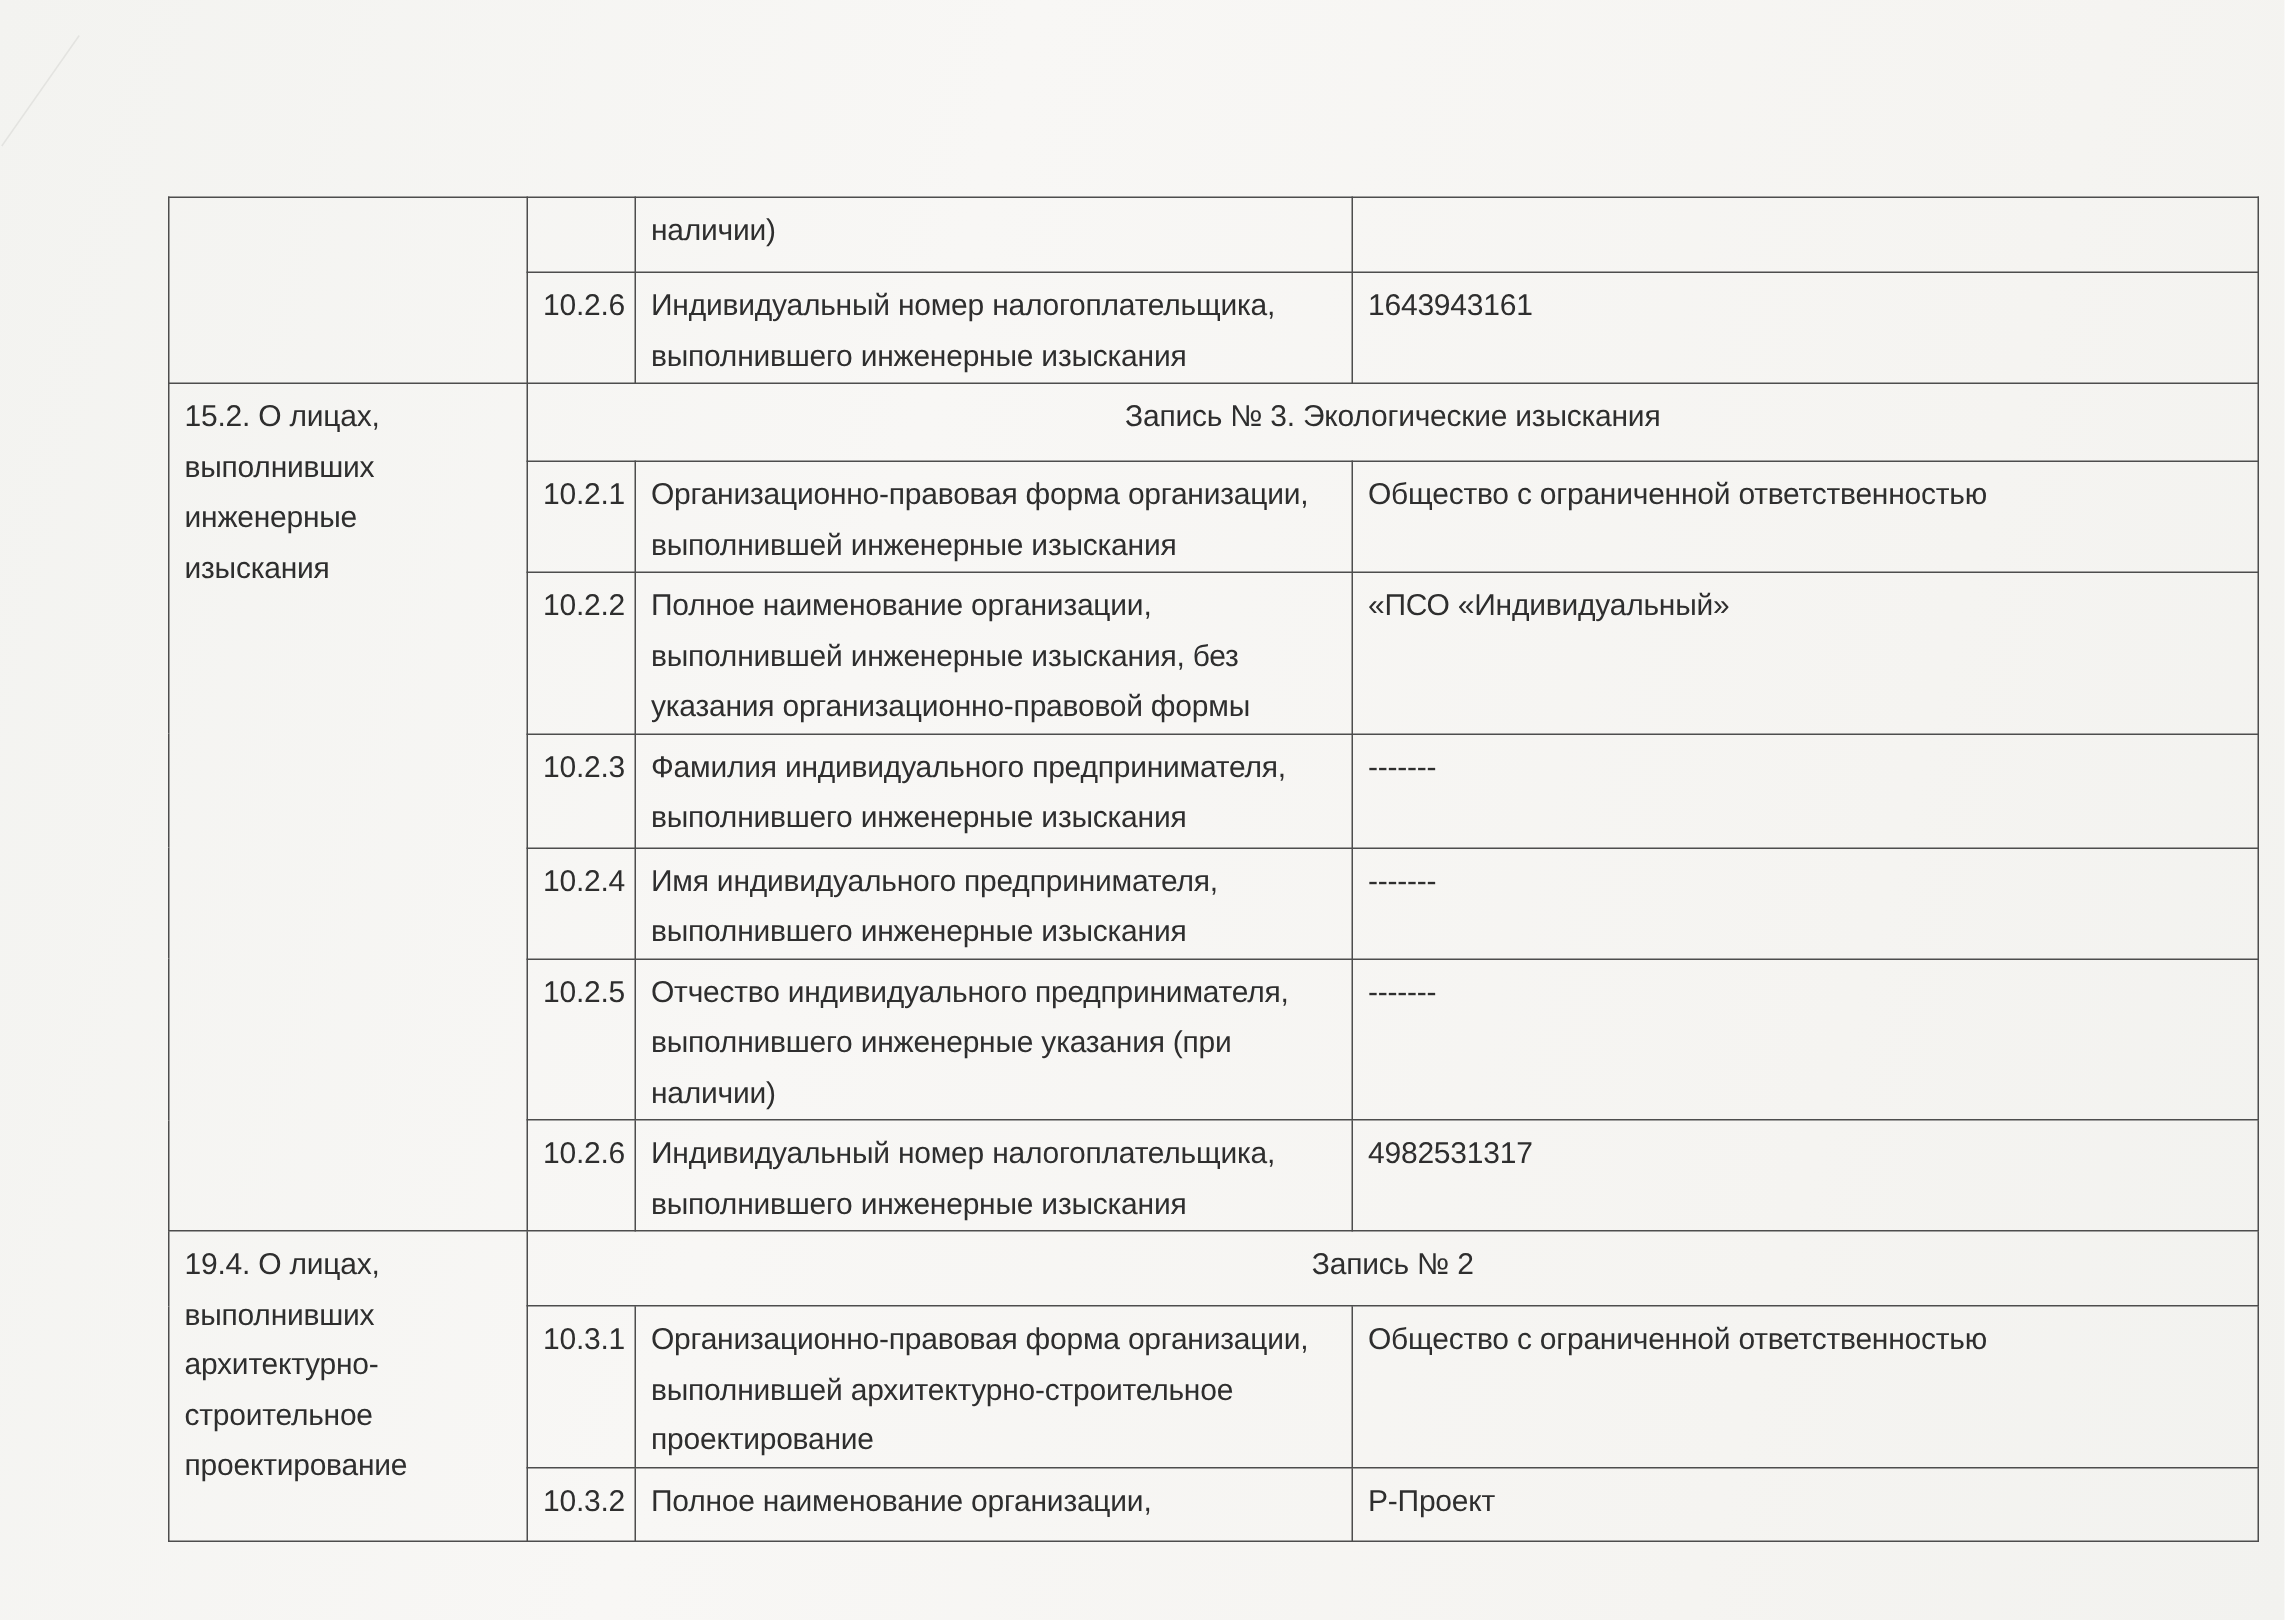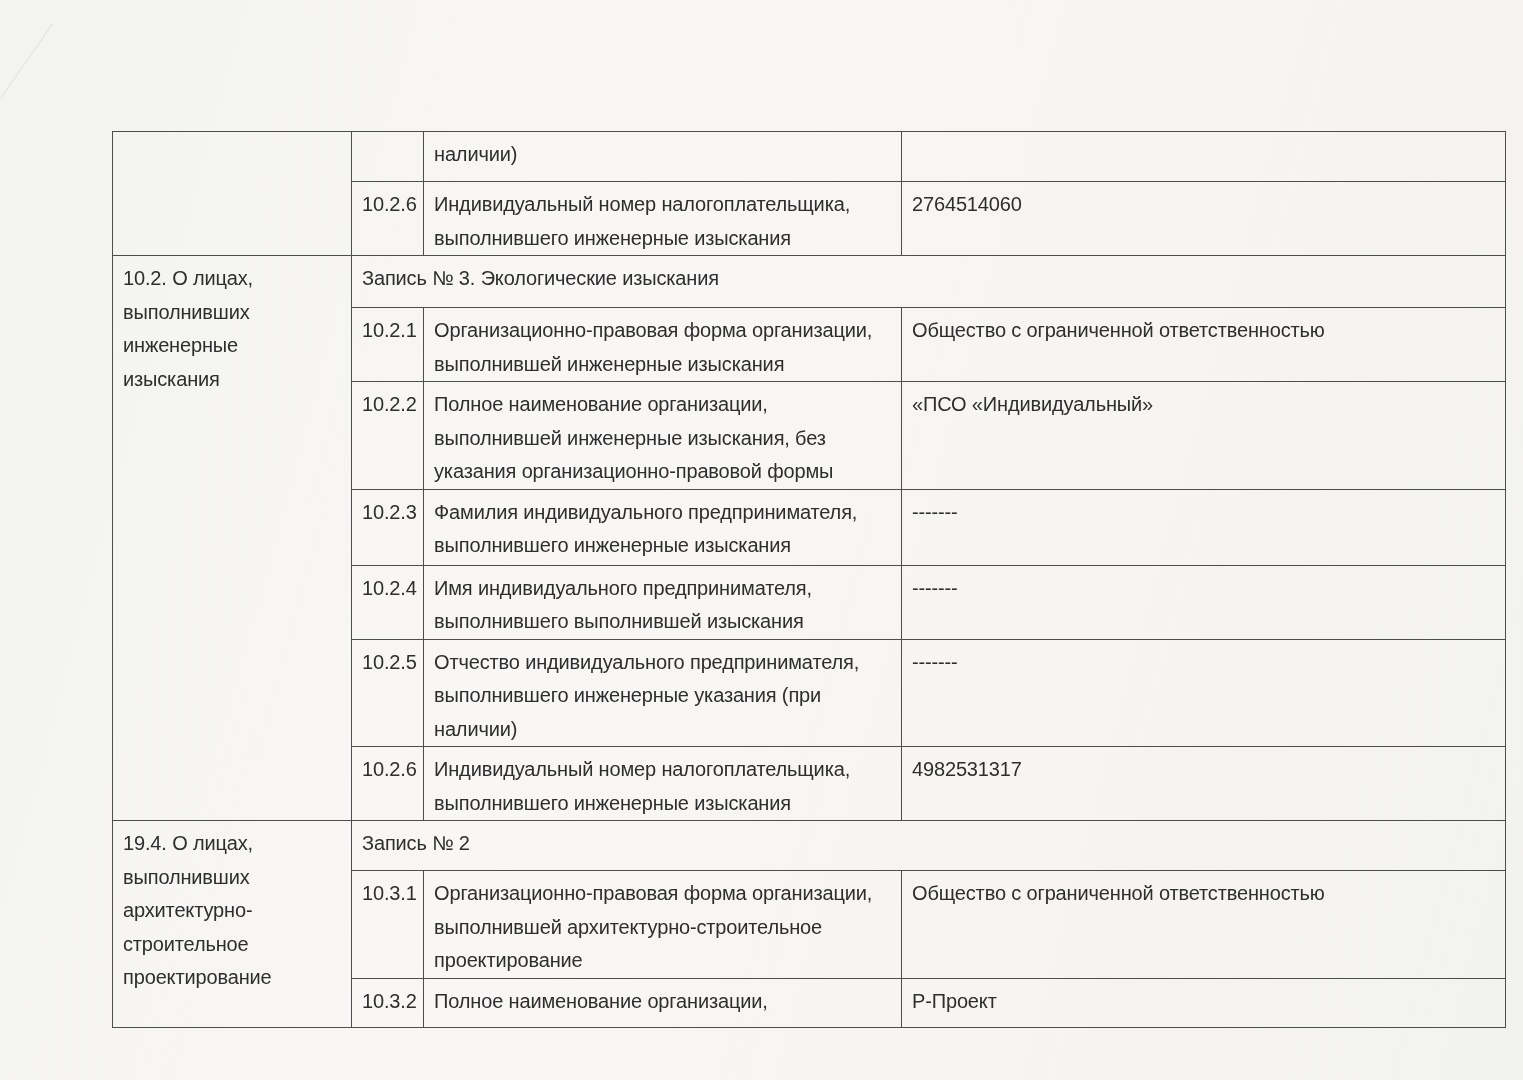--- a/index.html
+++ b/index.html
@@ -46,20 +46,21 @@
     padding-right: 4px;
   }
   td.c-label {               
     padding-left: 12px;
   }
   td.c-value {               
     padding-left: 10px;
   }
   td.c-header {               
     padding-left: 10px;
+    text-align: center;
   }
   td.vmid {
     vertical-align: middle;
     padding-top: 0;
     padding-bottom: 4px;
   }
   
   .scan-artifact {
     position: absolute;
     left: -18px;
@@ -89,25 +90,25 @@
         <tr style="height:50px">
       <td class="c-section" rowspan="2"></td>
       <td class="c-code"></td>
       <td class="c-label">наличии)</td>
       <td class="c-value"></td>
     </tr>
     <tr style="height:72px">
       <td class="c-code">10.2.6</td>
       <td class="c-label">Индивидуальный номер налогоплательщика,
 выполнившего инженерные изыскания</td>
-      <td class="c-value">2764514060</td>
+      <td class="c-value">1643943161</td>
     </tr>
 
     <tr style="height:52px">
-      <td class="c-section" rowspan="7">10.2. О лицах,
+      <td class="c-section" rowspan="7">15.2. О лицах,
 выполнивших
 инженерные
 изыскания</td>
       <td class="c-header" colspan="3">Запись № 3. Экологические изыскания</td>
     </tr>
     <tr style="height:70px">
       <td class="c-code">10.2.1</td>
       <td class="c-label">Организационно-правовая форма организации,
 выполнившей инженерные изыскания</td>
       <td class="c-value">Общество с ограниченной ответственностью</td>
@@ -121,21 +122,21 @@
     </tr>
     <tr style="height:76px">
       <td class="c-code">10.2.3</td>
       <td class="c-label">Фамилия индивидуального предпринимателя,
 выполнившего инженерные изыскания</td>
       <td class="c-value">-------</td>
     </tr>
     <tr style="height:72px">
       <td class="c-code">10.2.4</td>
       <td class="c-label">Имя индивидуального предпринимателя,
-выполнившего выполнившей изыскания</td>
+выполнившего инженерные изыскания</td>
       <td class="c-value">-------</td>
     </tr>
     <tr style="height:101px">
       <td class="c-code">10.2.5</td>
       <td class="c-label">Отчество индивидуального предпринимателя,
 выполнившего инженерные указания (при
 наличии)</td>
       <td class="c-value vmid">-------</td>
     </tr>
     <tr style="height:71px">

